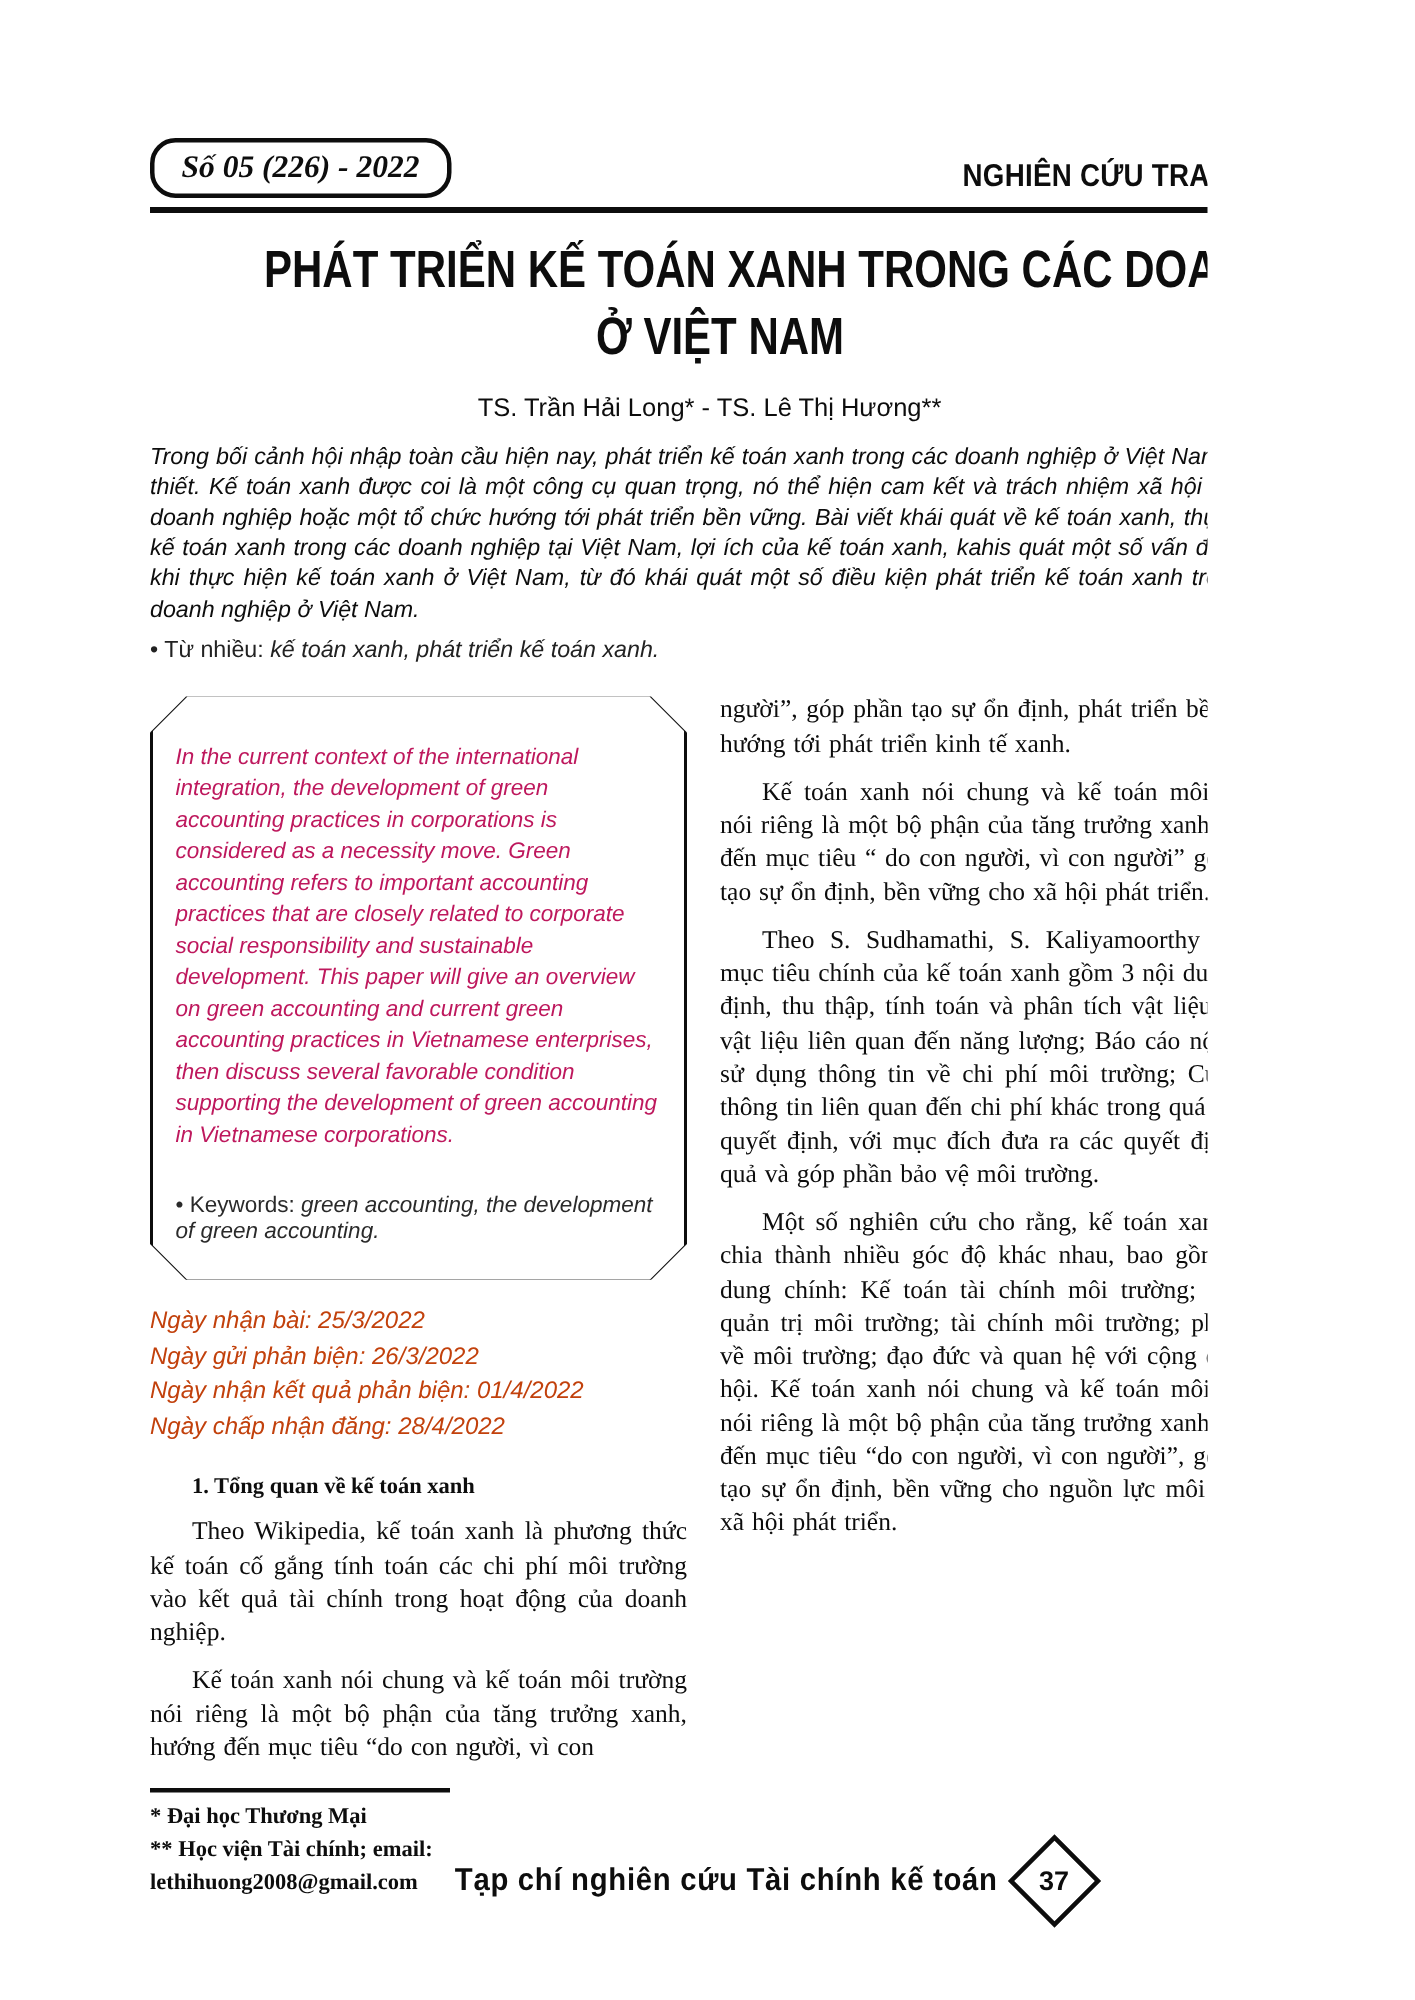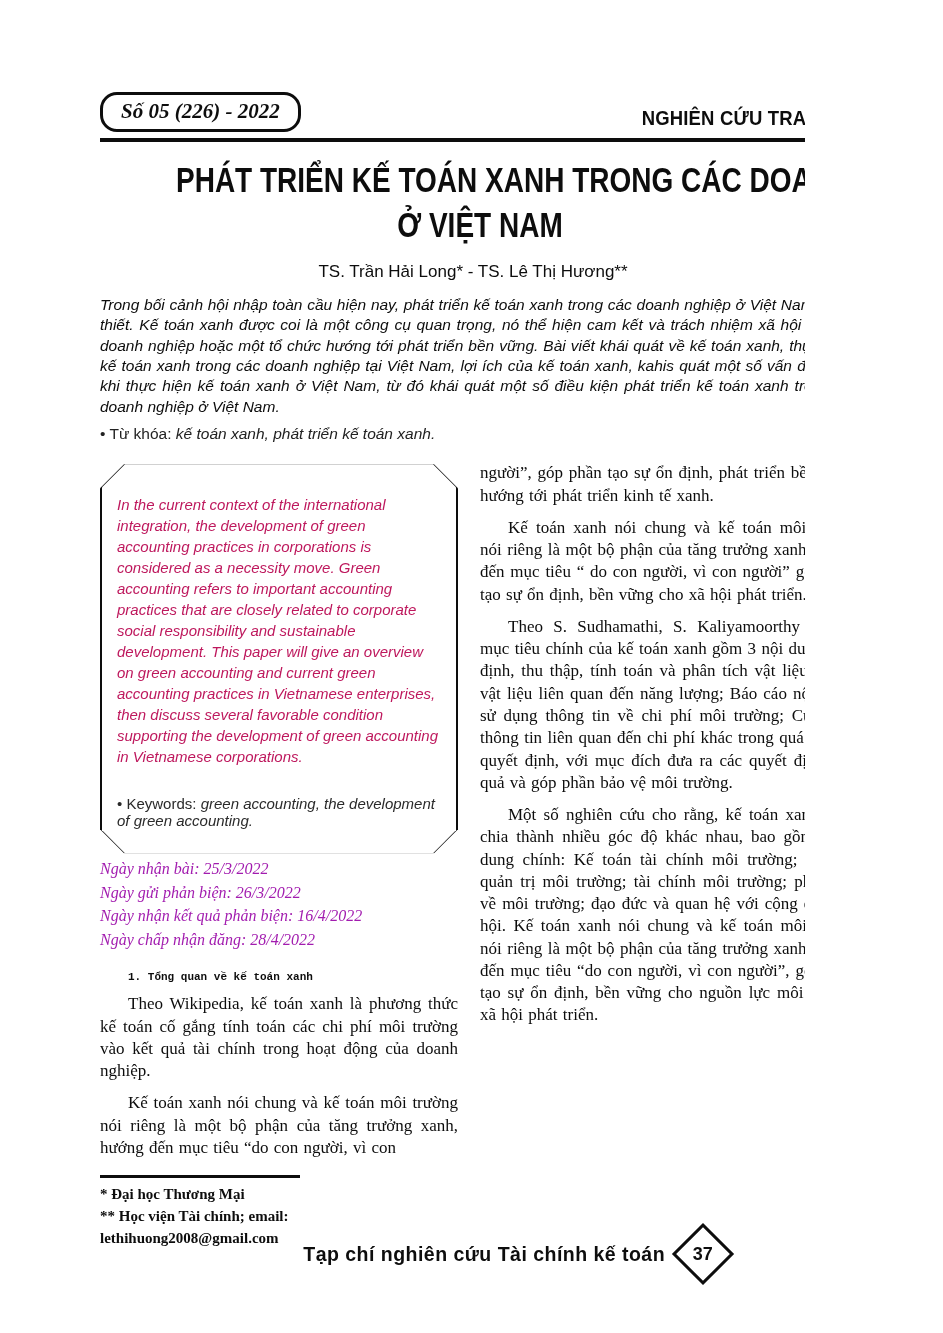--- a/index.html
+++ b/index.html
@@ -54,24 +54,24 @@
     clip-path:polygon(23px 0,calc(100% - 23px) 0,100% 23px,100% calc(100% - 23px),
       calc(100% - 23px) 100%,23px 100%,0 calc(100% - 23px),0 23px);
     background:#fff;
     padding:30px 14px 24px 15px;
   }
   .box-abstract{font-style:italic;font-size:15px;line-height:1.4;color:#be185d;}
   .box-kw{margin-top:28px;font-size:15px;color:#2a2a2a;}
   .box-kw .kw-label{font-style:normal;}
   .box-kw .kw-text{font-style:italic;}
 
-  .dates{margin-top:4px;font-style:italic;font-size:16px;line-height:1.47;color:#a21caf;font-family:Liberation Serif, serif;}
+  .dates{margin-top:16px;font-style:italic;font-size:16px;line-height:1.47;color:#c2410c;}
   .heading{
-    font-family:Liberation Mono, monospace;
-    font-weight:bold;font-size:11px;margin-top:20px;text-indent:28px;
+    font-family:Liberation Serif, serif;
+    font-weight:bold;font-size:15px;margin-top:20px;text-indent:28px;
   }
   .para{
     font-family:"Liberation Serif","DejaVu Serif",serif;
     font-size:17px;line-height:1.31;text-align:justify;text-indent:28px;
     margin:10px 0 0 0;word-spacing:1px;
   }
   .para.noindent{text-indent:0;}
   .col-right .para:first-child{margin-top:0;}
 
   
@@ -112,21 +112,21 @@
     <div class="title">
       <span class="tline">PHÁT TRIỂN KẾ TOÁN XANH TRONG CÁC DOANH NGHIỆP</span>
       <span class="tline">Ở VIỆT NAM</span>
     </div>
 
     <div class="authors">TS. Trần Hải Long* - TS. Lê Thị Hương**</div>
 
     <div class="abstract">Trong bối cảnh hội nhập toàn cầu hiện nay, phát triển kế toán xanh trong các doanh nghiệp ở Việt Nam là cần thiết. Kế toán xanh được coi là một công cụ quan trọng, nó thể hiện cam kết và trách nhiệm xã hội mà một doanh nghiệp hoặc một tổ chức hướng tới phát triển bền vững. Bài viết khái quát về kế toán xanh, thực trạng kế toán xanh trong các doanh nghiệp tại Việt Nam, lợi ích của kế toán xanh, kahis quát một số vấn đề đặt ra khi thực hiện kế toán xanh ở Việt Nam, từ đó khái quát một số điều kiện phát triển kế toán xanh trong các doanh nghiệp ở Việt Nam.</div>
 
     <div class="kwline">
-      <span class="kw-label">• Từ khóa:</span>
+      <span class="kw-label">• Từ nhiều:</span>
       <span> </span>
       <span class="kw-text">kế toán xanh, phát triển kế toán xanh.</span>
     </div>
 
     <div class="columns">
 
       <div class="col-left">
         <div class="cutbox">
           <div class="cutbox-inner">
             <div class="box-abstract">In the current context of the international integration, the development of green accounting practices in corporations is considered as a necessity move. Green accounting refers to important accounting practices that are closely related to corporate social responsibility and sustainable development. This paper will give an overview on green accounting and current green accounting practices in Vietnamese enterprises, then discuss several favorable condition supporting the development of green accounting in Vietnamese corporations.</div>
@@ -134,21 +134,21 @@
               <span class="kw-label">• Keywords:</span>
               <span> </span>
               <span class="kw-text">green accounting, the development of green accounting.</span>
             </div>
           </div>
         </div>
 
         <div class="dates">
           <div>Ngày nhận bài: 25/3/2022</div>
           <div>Ngày gửi phản biện: 26/3/2022</div>
-          <div>Ngày nhận kết quả phản biện: 16/4/2022</div>
+          <div>Ngày nhận kết quả phản biện: 01/4/2022</div>
           <div>Ngày chấp nhận đăng: 28/4/2022</div>
         </div>
 
         <div class="heading">1. Tổng quan về kế toán xanh</div>
 
         <p class="para">Theo Wikipedia, kế toán xanh là phương thức kế toán cố gắng tính toán các chi phí môi trường vào kết quả tài chính trong hoạt động của doanh nghiệp.</p>
         <p class="para">Kế toán xanh nói chung và kế toán môi trường nói riêng là một bộ phận của tăng trưởng xanh, hướng đến mục tiêu “do con người, vì con</p>
 
         <div class="fnrule"></div>
         <div class="footnotes">

